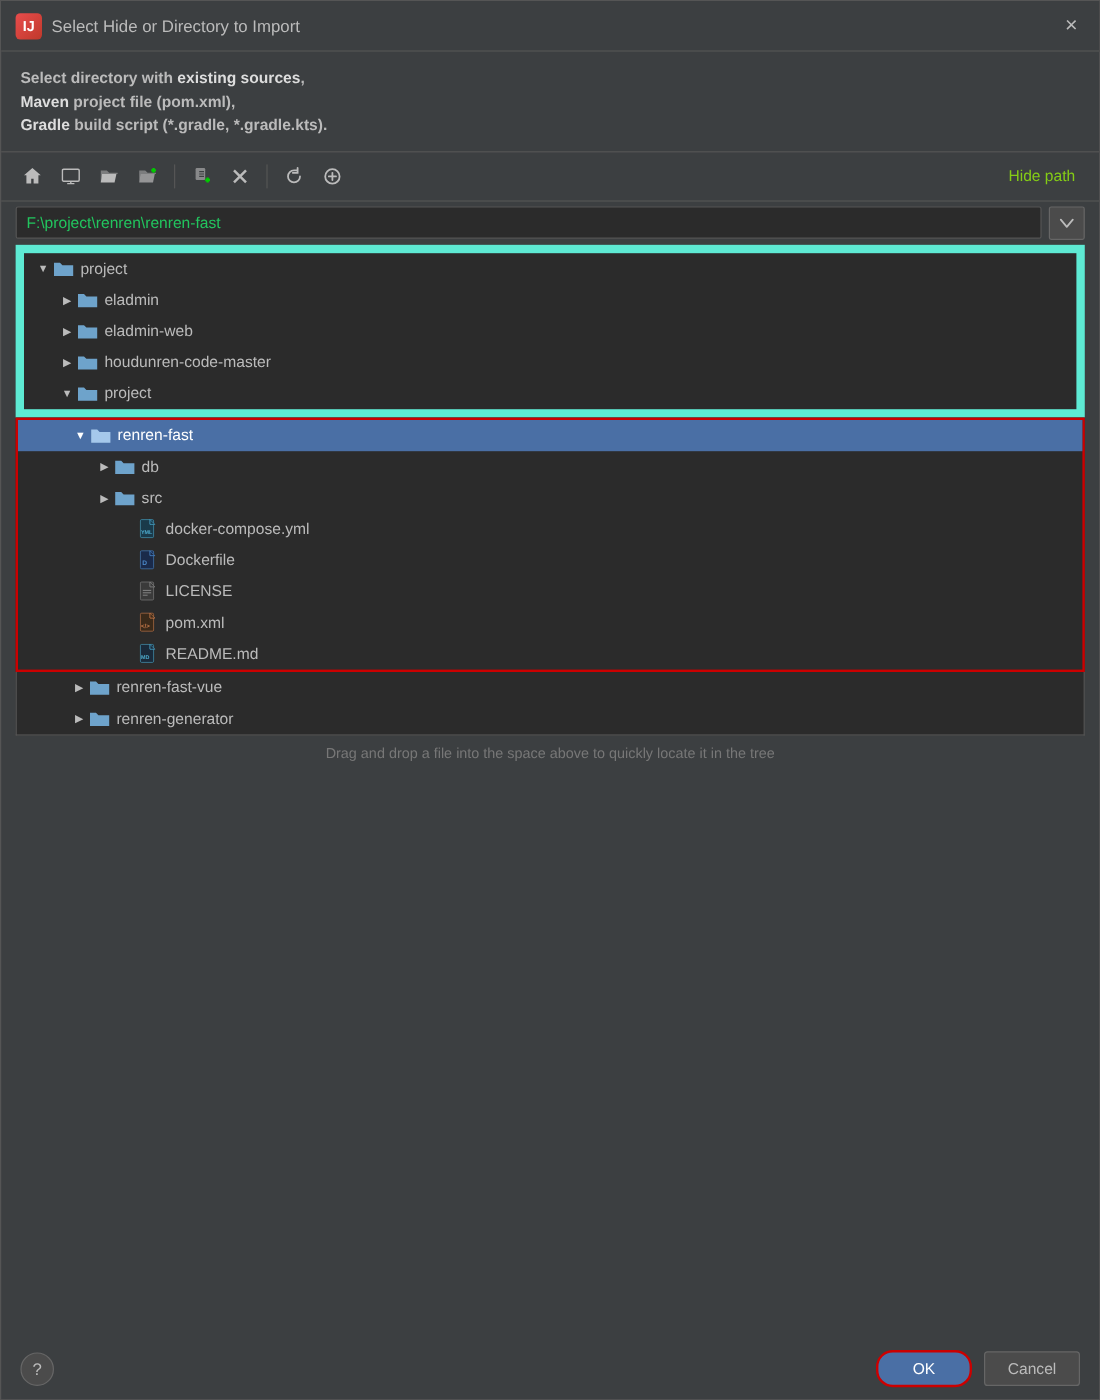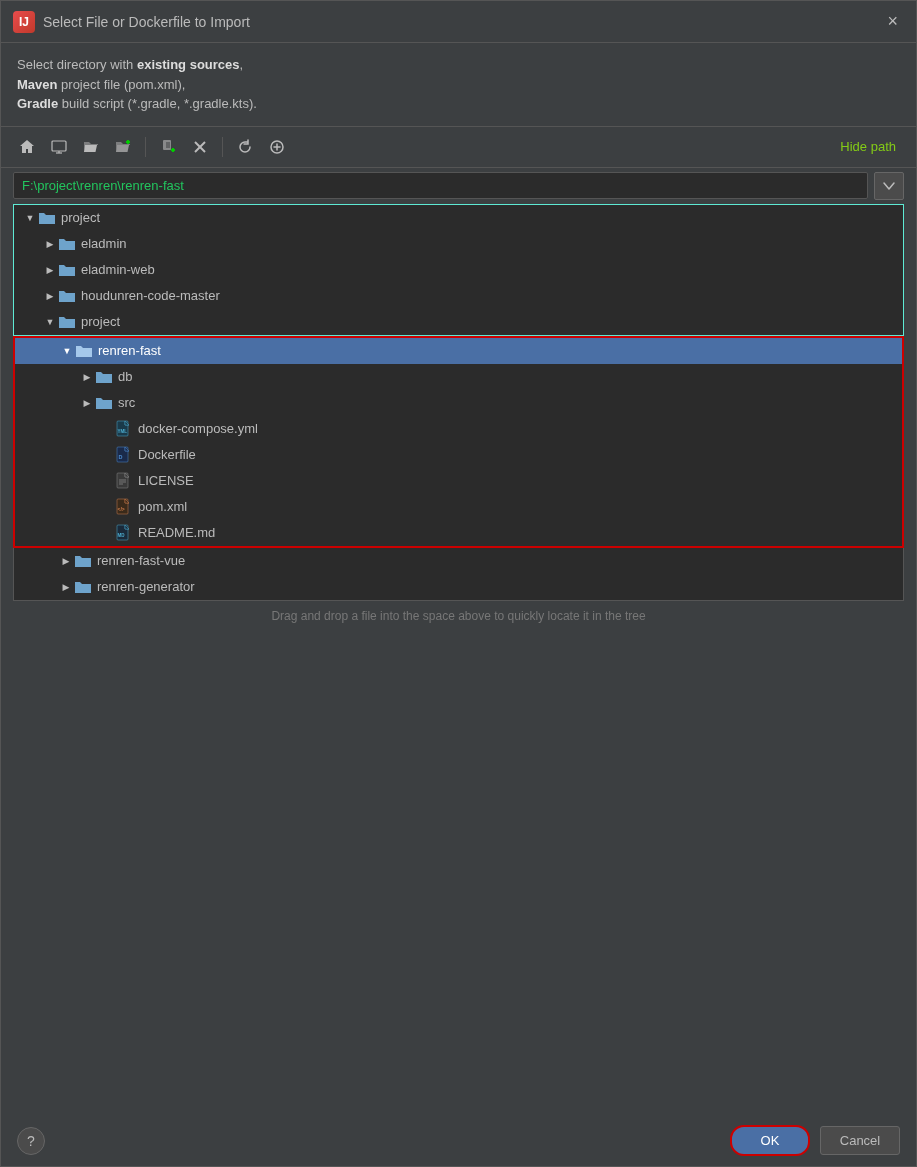--- a/index.html
+++ b/index.html
@@ -54,20 +54,21 @@
       font-size: 18px;
       padding: 2px 6px;
       border-radius: 3px;
     }
     .description {
       padding: 12px 16px;
       color: #bbbbbb;
       font-size: 13px;
       line-height: 1.5;
       border-bottom: 1px solid #555555;
+      font-weight: bold;
     }
     .description b { color: #dddddd; }
     .toolbar {
       display: flex;
       align-items: center;
       padding: 6px 12px;
       gap: 4px;
       border-bottom: 1px solid #555555;
     }
     .toolbar-btn {
@@ -220,21 +221,21 @@
   </style>
 </head>
 <body>
 
 <div class="dialog">
 
   <div class="title-bar">
     <div class="title-bar-icon">
       <span>IJ</span>
     </div>
-    <span class="title-bar-text">Select File or Dockerfile to Import</span>
+    <span class="title-bar-text">Select Hide or Directory to Import</span>
     <span class="close-btn">×</span>
   </div>
 
   <div class="description">
     <span>Select directory with <b>existing sources</b>,</span><br>
     <span><b>Maven</b> project file (pom.xml),</span><br>
     <span><b>Gradle</b> build script (*.gradle, *.gradle.kts).</span>
   </div>
 
   <div class="toolbar">
@@ -299,21 +300,21 @@
     <input class="path-input" type="text" value="F:\project\renren\renren-fast" style="">
     <button class="path-download-btn" title="Navigate">
       <svg width="14" height="14" viewBox="0 0 14 14" fill="none">
         <polyline points="2,4 7,10 12,4" stroke="#bbbbbb" stroke-width="1.5" fill="none" stroke-linecap="round" stroke-linejoin="round"></polyline>
       </svg>
     </button>
   </div>
 
   <div style="flex:1; display:flex; flex-direction:column; margin: 0 12px;">
 
-    <div style="background:#2b2b2b; border:1px solid #5eead4; overflow-y:auto;">
+    <div style="background:#2b2b2b; border:7px solid #5eead4; overflow-y:auto;">
 
       <div class="tree-item">
         <span class="tree-indent" style="width:8px;"></span>
         <span class="tree-arrow expanded"></span>
         <span class="folder-icon">
           <svg viewBox="0 0 18 14" fill="none">
               <path d="M1 2h5l2 2h9v9H1V2z" fill="#7ab8e8" opacity="0.85"></path>
             </svg>
         </span>
         <span class="item-name">project</span>

